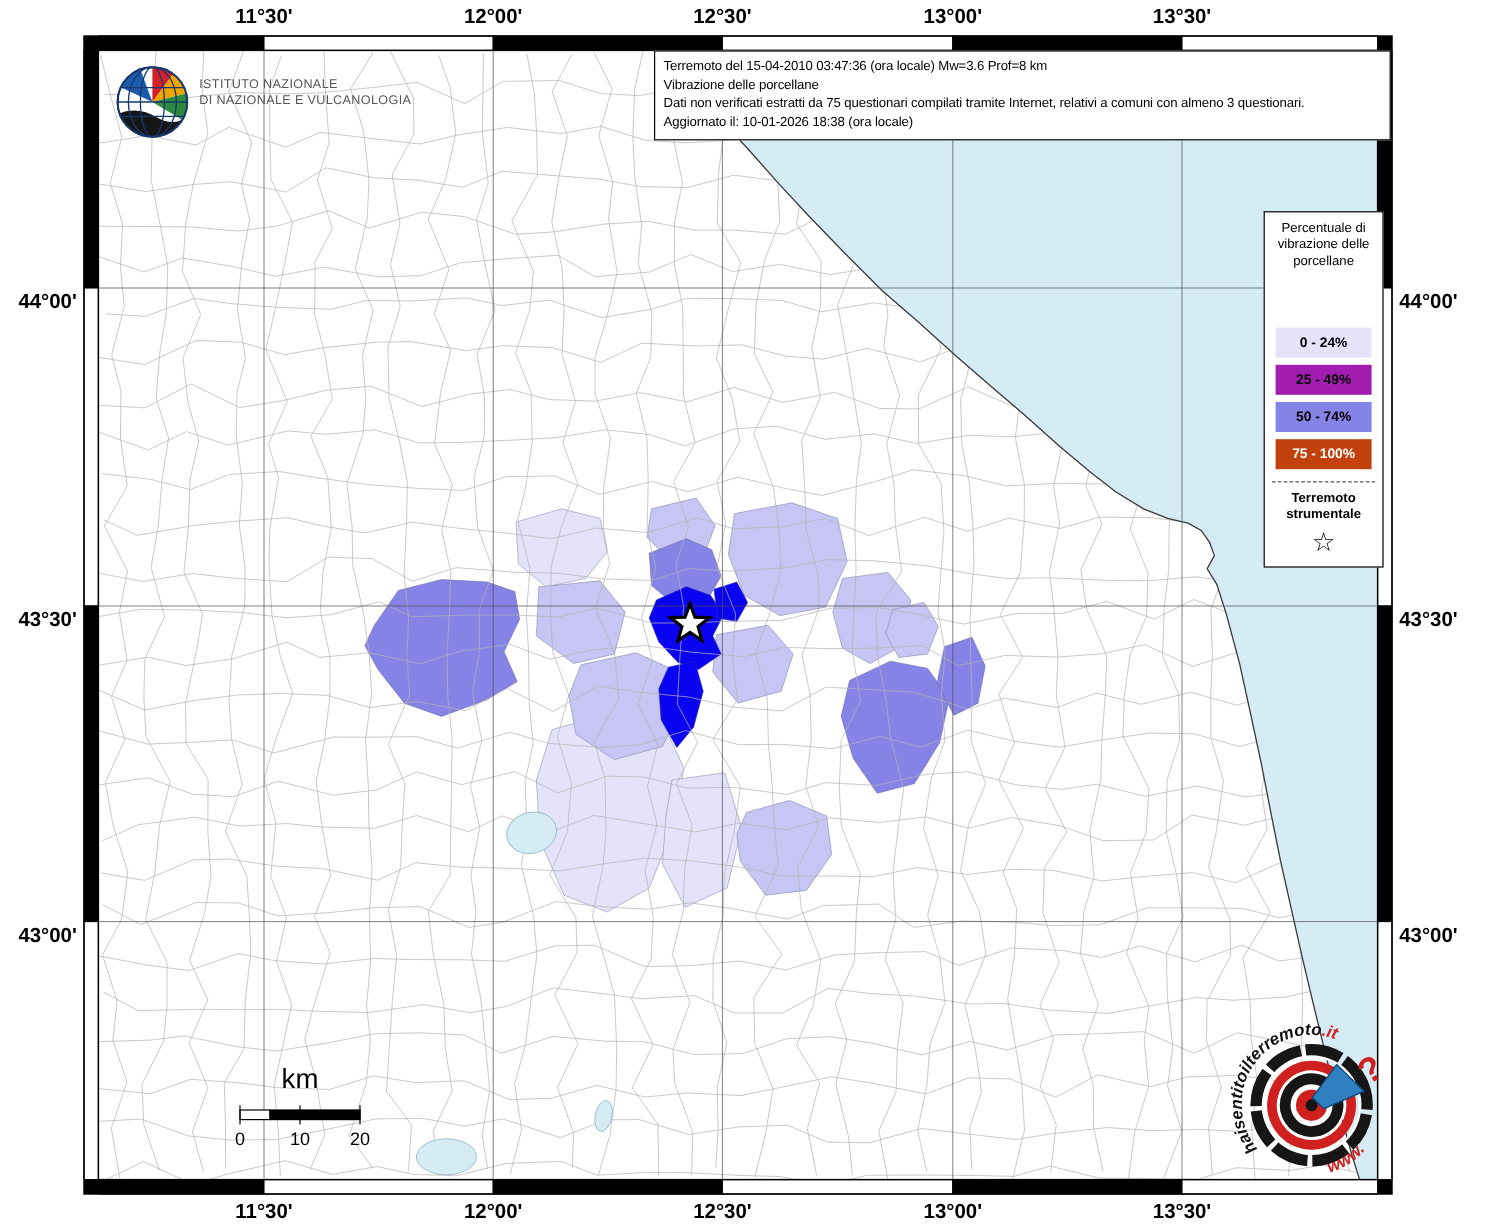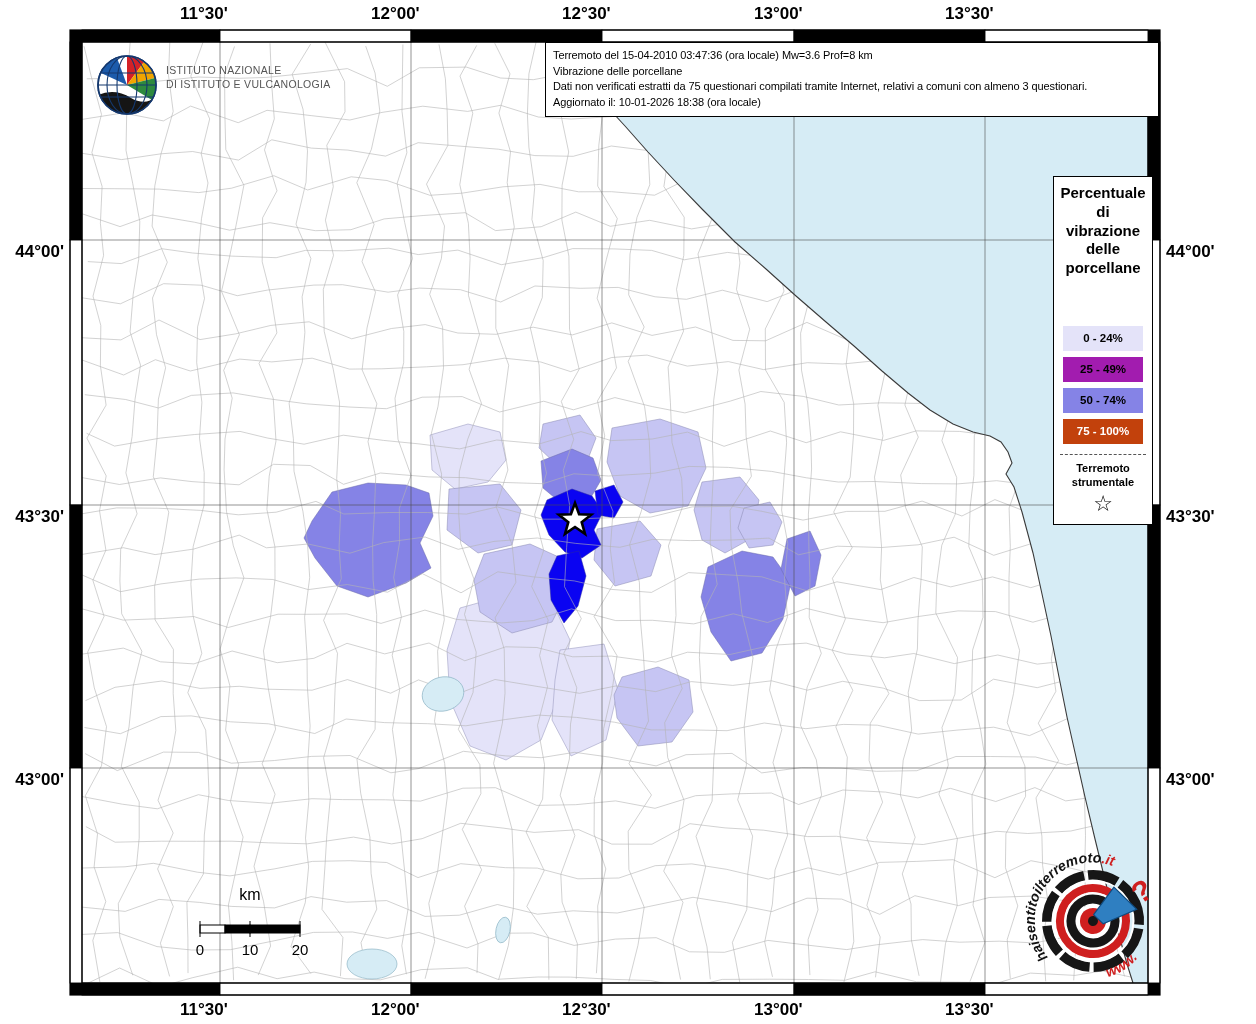--- a/index.html
+++ b/index.html
@@ -13,44 +13,44 @@
   .c3{fill:var(--c3);stroke:#6a6aa8;stroke-width:.5}
   .c4{fill:var(--c4);stroke:#2a2aa0;stroke-width:.5}
   .mesh polyline{fill:none;stroke:#b4b4b4;stroke-width:.6}
   .sea{fill:var(--sea);}
   .coast{fill:none;stroke:#3a3a3a;stroke-width:1.1}
   .lake{fill:var(--sea);stroke:#8fb6c6;stroke-width:.7}
   .grid line{stroke:#4c4c4c;stroke-width:.8;opacity:.75}
   .frame rect.seg{stroke:#000;stroke-width:.9}
   .frame .outl{fill:none;stroke:#000;stroke-width:1.2}
 
-  .ax{position:absolute;font-size:17px;font-weight:600;color:#000;width:80px;text-align:left;}
+  .ax{position:absolute;font-size:17px;font-weight:600;color:#000;width:80px;text-align:center;}
   .ax.side{width:58px;margin-top:12px;}
   .ax.side.l{text-align:right;}
   .ax.side.r{text-align:left;}
 
   .title-box{position:absolute;left:545px;top:42px;width:614px;box-sizing:border-box;
     background:#fff;border:1px solid #000;padding:5px 19px 6px 7px;font-size:11px;
     line-height:1.42;color:#000;letter-spacing:-0.1px;}
   .title-box div{white-space:nowrap;}
 
   .ingv-text{position:absolute;left:166px;top:63px;font-size:10.5px;color:#555;
     line-height:1.35;letter-spacing:.3px;font-weight:500;}
 
   .legend{position:absolute;left:1053px;top:176px;width:100px;box-sizing:border-box;
     background:#fff;border:1px solid #000;padding:7px 4px 8px 4px;text-align:center;}
-  .legend .ltitle{font-size:15px;font-weight:bold;line-height:1.25;margin-bottom:2px;}
+  .legend .ltitle{font-size:11px;font-weight:normal;line-height:1.25;margin-bottom:2px;}
   .legend .sw{width:80px;height:25px;margin:6px auto 0 auto;display:flex;align-items:center;
     justify-content:center;font-size:11.5px;font-weight:bold;}
   .legend .sep{border-top:1px dashed #555;margin:10px 2px 7px 2px;}
   .legend .etitle{font-size:11px;font-weight:bold;line-height:1.25;}
   .legend .estar{font-size:22px;line-height:1.1;margin-top:3px;}
 
   .km-label{position:absolute;left:218px;top:886px;width:64px;text-align:center;
-    font-size:16px;color:#000;}
+    font-size:23px;color:#000;}
   .km-tick{position:absolute;top:941px;width:40px;text-align:center;font-size:15px;color:#000;}
 
   svg text{font-family:"Liberation Sans",sans-serif;}
 </style>
 </head>
 <body>
 
 <div class="page">
 
   <svg class="map" width="1256" height="1024" viewBox="0 0 1256 1024">
@@ -268,21 +268,21 @@
   <div class="ax side l" style="left:6px;top:230px;">44°00'</div>
   <div class="ax side l" style="left:6px;top:495px;">43°30'</div>
   <div class="ax side l" style="left:6px;top:758px;">43°00'</div>
 
   <div class="ax side r" style="left:1166px;top:230px;">44°00'</div>
   <div class="ax side r" style="left:1166px;top:495px;">43°30'</div>
   <div class="ax side r" style="left:1166px;top:758px;">43°00'</div>
 
   <div class="ingv-text">
     <div>ISTITUTO NAZIONALE</div>
-    <div>DI ISTITUTO E VULCANOLOGIA</div>
+    <div>DI NAZIONALE E VULCANOLOGIA</div>
   </div>
 
   <div class="title-box">
     <div>Terremoto del 15-04-2010 03:47:36 (ora locale) Mw=3.6 Prof=8 km</div>
     <div>Vibrazione delle porcellane</div>
     <div>Dati non verificati estratti da 75 questionari compilati tramite Internet, relativi a comuni con almeno 3 questionari.</div>
     <div>Aggiornato il: 10-01-2026 18:38 (ora locale)</div>
   </div>
 
   <div class="legend">

